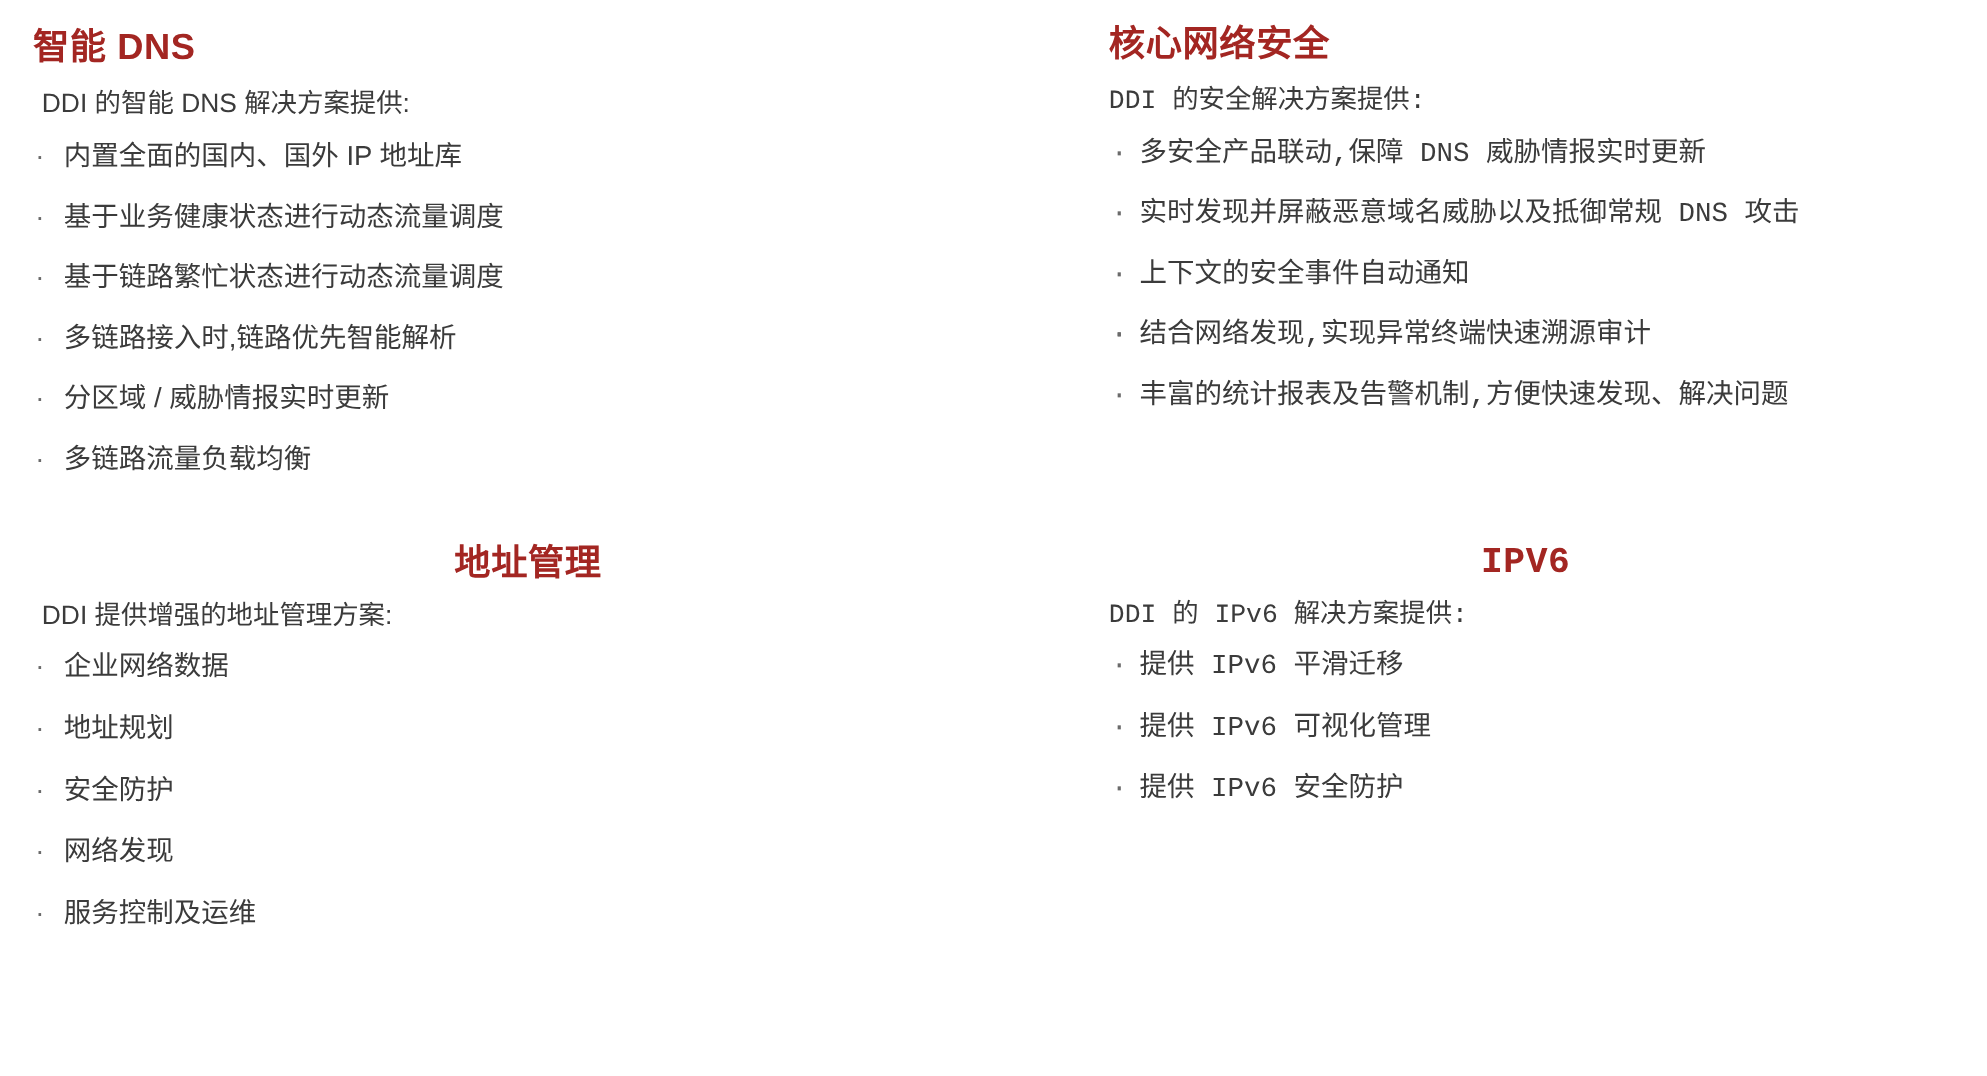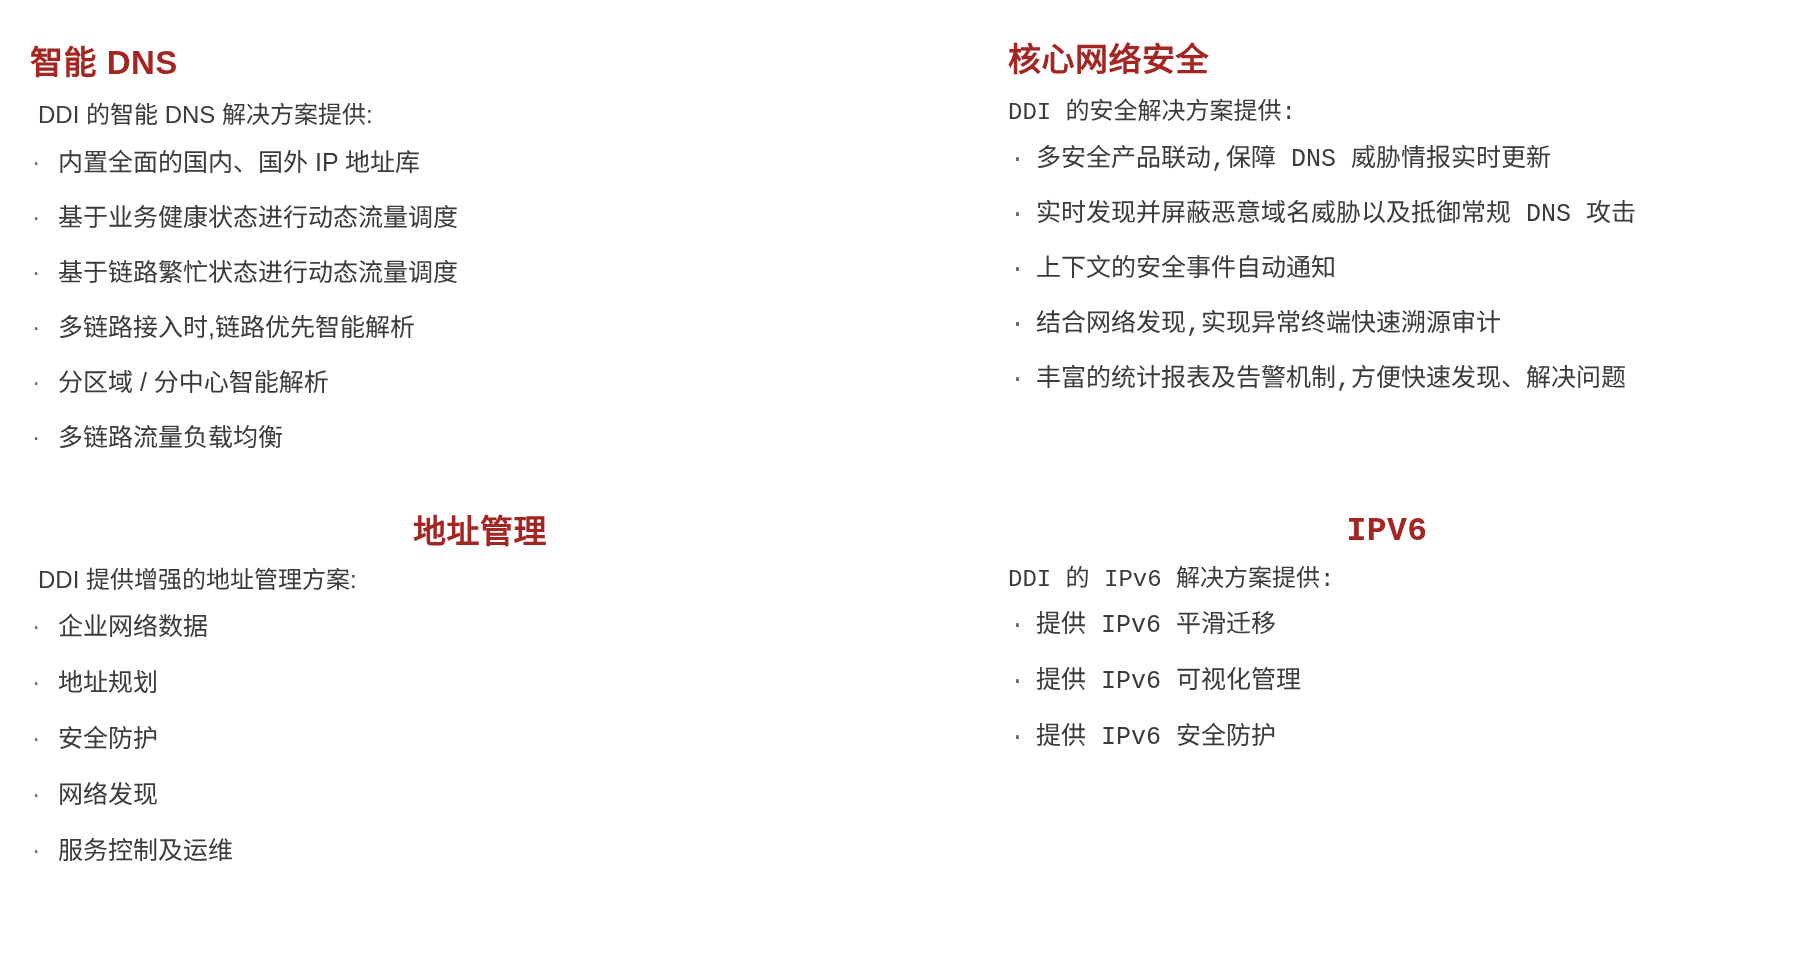--- a/index.html
+++ b/index.html
@@ -13,21 +13,20 @@
     font-family: "Liberation Sans", "DejaVu Sans", sans-serif;
     color: #333333;
     overflow: hidden;
   }
   .page {
     position: relative;
     width: 1806px;
     height: 748px;
     box-sizing: border-box;
     padding: 22px 40px 0 30px;
-    margin-top: 20px;
   }
   .grid {
     display: grid;
     grid-template-columns: 900px 1fr;
     grid-template-rows: auto auto;
     column-gap: 20px;
     row-gap: 58px;
   }
   .section {
     box-sizing: border-box;
@@ -102,21 +101,21 @@
         <li class="bullet-item">
           <span class="bullet-dot">·</span>
           <span>基于链路繁忙状态进行动态流量调度</span>
         </li>
         <li class="bullet-item">
           <span class="bullet-dot">·</span>
           <span>多链路接入时,链路优先智能解析</span>
         </li>
         <li class="bullet-item">
           <span class="bullet-dot">·</span>
-          <span>分区域 / 分中心智能解析</span>
+          <span>分区域 / 威胁情报实时更新</span>
         </li>
         <li class="bullet-item">
           <span class="bullet-dot">·</span>
           <span>多链路流量负载均衡</span>
         </li>
       </ul>
     </section>
 
     <section class="section col-right sec-sec">
       <h2 class="section-title">核心网络安全</h2>

